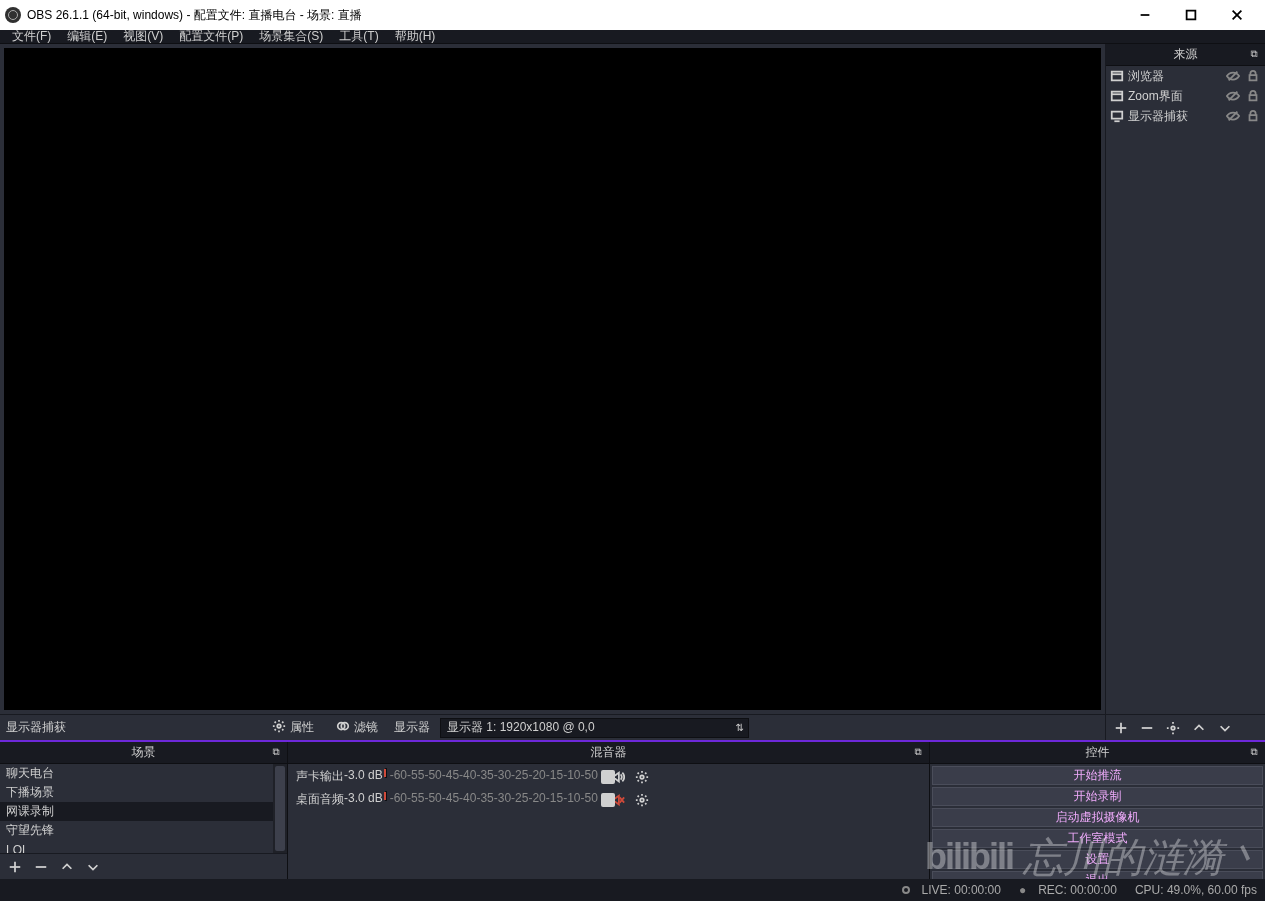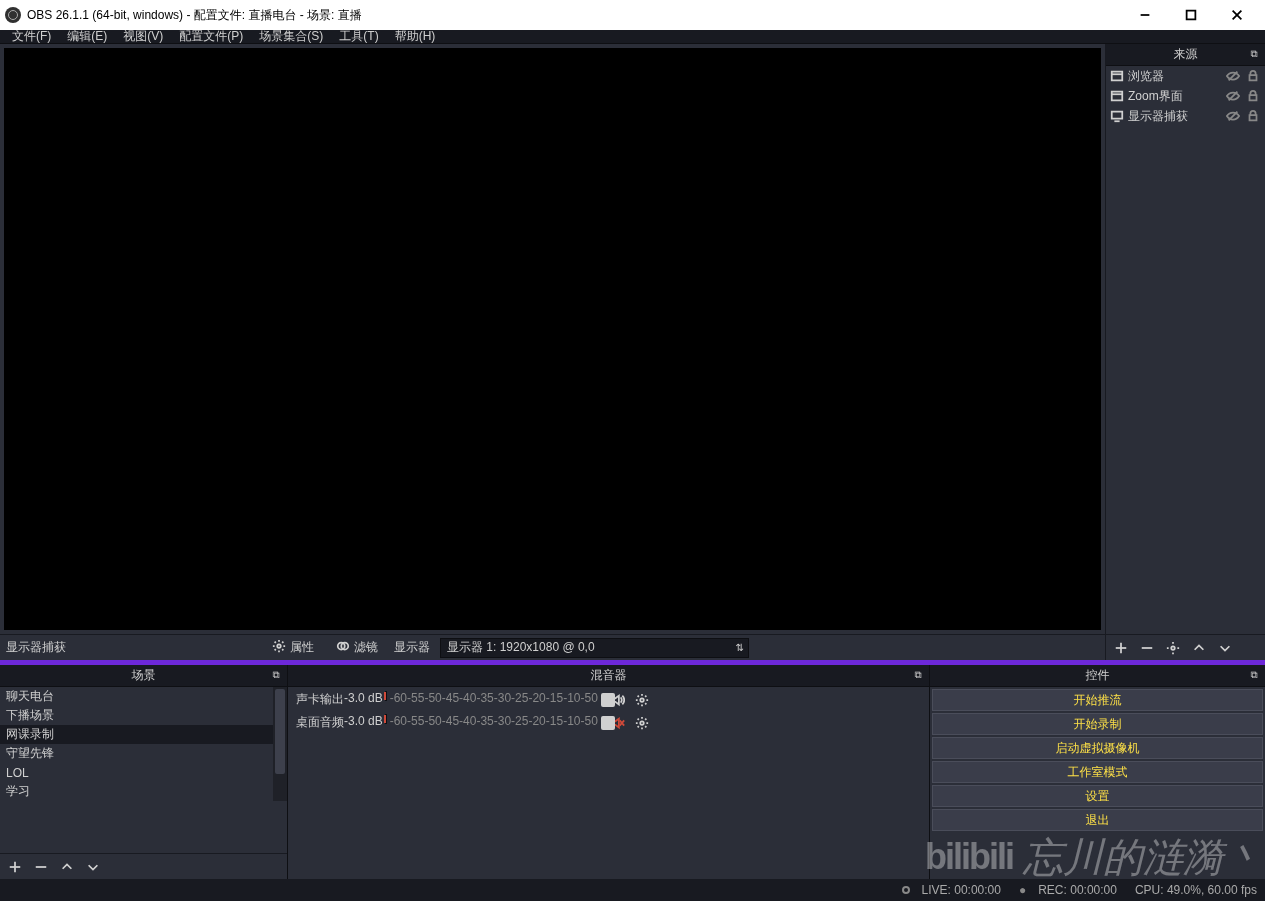--- a/index.html
+++ b/index.html
@@ -22,21 +22,21 @@
 .source-item .src-icon{width:14px;display:flex;justify-content:center}
 .source-item .src-label{flex:1;overflow:hidden;white-space:nowrap}
 .source-item .eye-icon,.source-item .lock-icon{width:16px;display:flex;justify-content:center;color:#888}
 .prop-bar{background:#2b2e38;height:26px;display:flex;align-items:center;padding:0 6px;gap:10px;border-top:1px solid #181a21}
 .prop-label{flex:0 0 auto}
 .prop-btn{display:flex;align-items:center;gap:4px;padding:2px 6px;cursor:default}
 .prop-select{flex:1;background:#181a21;border:1px solid #0e0f13;height:20px;display:flex;align-items:center;padding:0 6px;position:relative;color:#d0d0d0}
 .prop-select .chev{position:absolute;right:4px;font-size:10px}
 .sources-toolbar{height:26px;display:flex;align-items:center;padding:0 6px;gap:8px;border-top:1px solid #181a21}
 .tb-btn{width:18px;height:18px;display:flex;align-items:center;justify-content:center;cursor:default;color:#d0d0d0}
-.bottom{display:flex;height:219px;border-top:5px solid #6d28d9}
+.bottom{display:flex;height:139px;border-top:2px solid #6d28d9}
 .dock{display:flex;flex-direction:column;background:#2b2e38;border-right:1px solid #0e0f13}
 .dock:last-child{border-right:none}
 .scenes-dock{width:288px}
 .mixer-dock{flex:1}
 .controls-dock{width:335px}
 .dock-body{flex:1;overflow:hidden;position:relative}
 .scene-list{height:114px;overflow:hidden}
 .scene-item{height:19px;display:flex;align-items:center;padding:0 6px;cursor:default}
 .scene-item.selected{background:#181a21}
 .scenes-scrollbar{position:absolute;right:0;top:0;width:14px;height:114px;background:#1f2128}
@@ -50,21 +50,21 @@
 .meter-fill{position:absolute;left:0;top:0;bottom:0;width:85%;background:linear-gradient(to right,#4a8a3a 0%,#4a8a3a 70%,#c2a83a 85%,#b84a3a 100%)}
 .meter-peak{position:absolute;right:3%;top:0;bottom:0;width:2px;background:#d04a3a}
 .ticks{display:flex;justify-content:space-between;font-size:9px;color:#888;font-family:monospace;padding:0 1px}
 .slider-row{display:flex;align-items:center;gap:8px}
 .slider{flex:1;height:6px;background:#181a21;border-radius:3px;position:relative}
 .slider-thumb{position:absolute;top:-4px;width:14px;height:14px;background:#d0d0d0;border-radius:2px}
 .ch-icons{display:flex;gap:6px;align-items:center}
 .ch-icon{width:18px;display:flex;justify-content:center;cursor:default;color:#d0d0d0}
 .muted{color:#d04a3a}
 .controls-body{display:flex;flex-direction:column;padding:2px;gap:2px}
-.ctrl-btn{height:22px;background:#3a3d4a;border:1px solid #4a4d5a;display:flex;align-items:center;justify-content:center;cursor:default;color:#fde047}
+.ctrl-btn{height:22px;background:#3a3d4a;border:1px solid #4a4d5a;display:flex;align-items:center;justify-content:center;cursor:default;color:#f0abfc}
 .statusbar{height:22px;background:#181a21;display:flex;align-items:center;justify-content:flex-end;padding:0 8px;gap:18px;font-family:monospace;font-size:11px;color:#aaa}
 .status-item{display:flex;align-items:center;gap:12px}
 .live-dot{width:8px;height:8px;border:2px solid #888;border-radius:50%}
 .watermark{position:fixed;right:0;bottom:14px;height:60px;pointer-events:none;display:flex;align-items:center;gap:10px;padding-right:2px}
 .wm-bili{color:rgba(255,255,255,0.35);font-size:36px;font-weight:bold;letter-spacing:-2px;font-family:Arial}
 .wm-text{color:rgba(255,255,255,0.35);font-size:40px;font-family:Liberation Mono, monospace;font-style:italic;white-space:nowrap}
 svg{width:14px;height:14px;stroke:currentColor;fill:none;stroke-width:2}
 </style>
 </head>
 <body>

